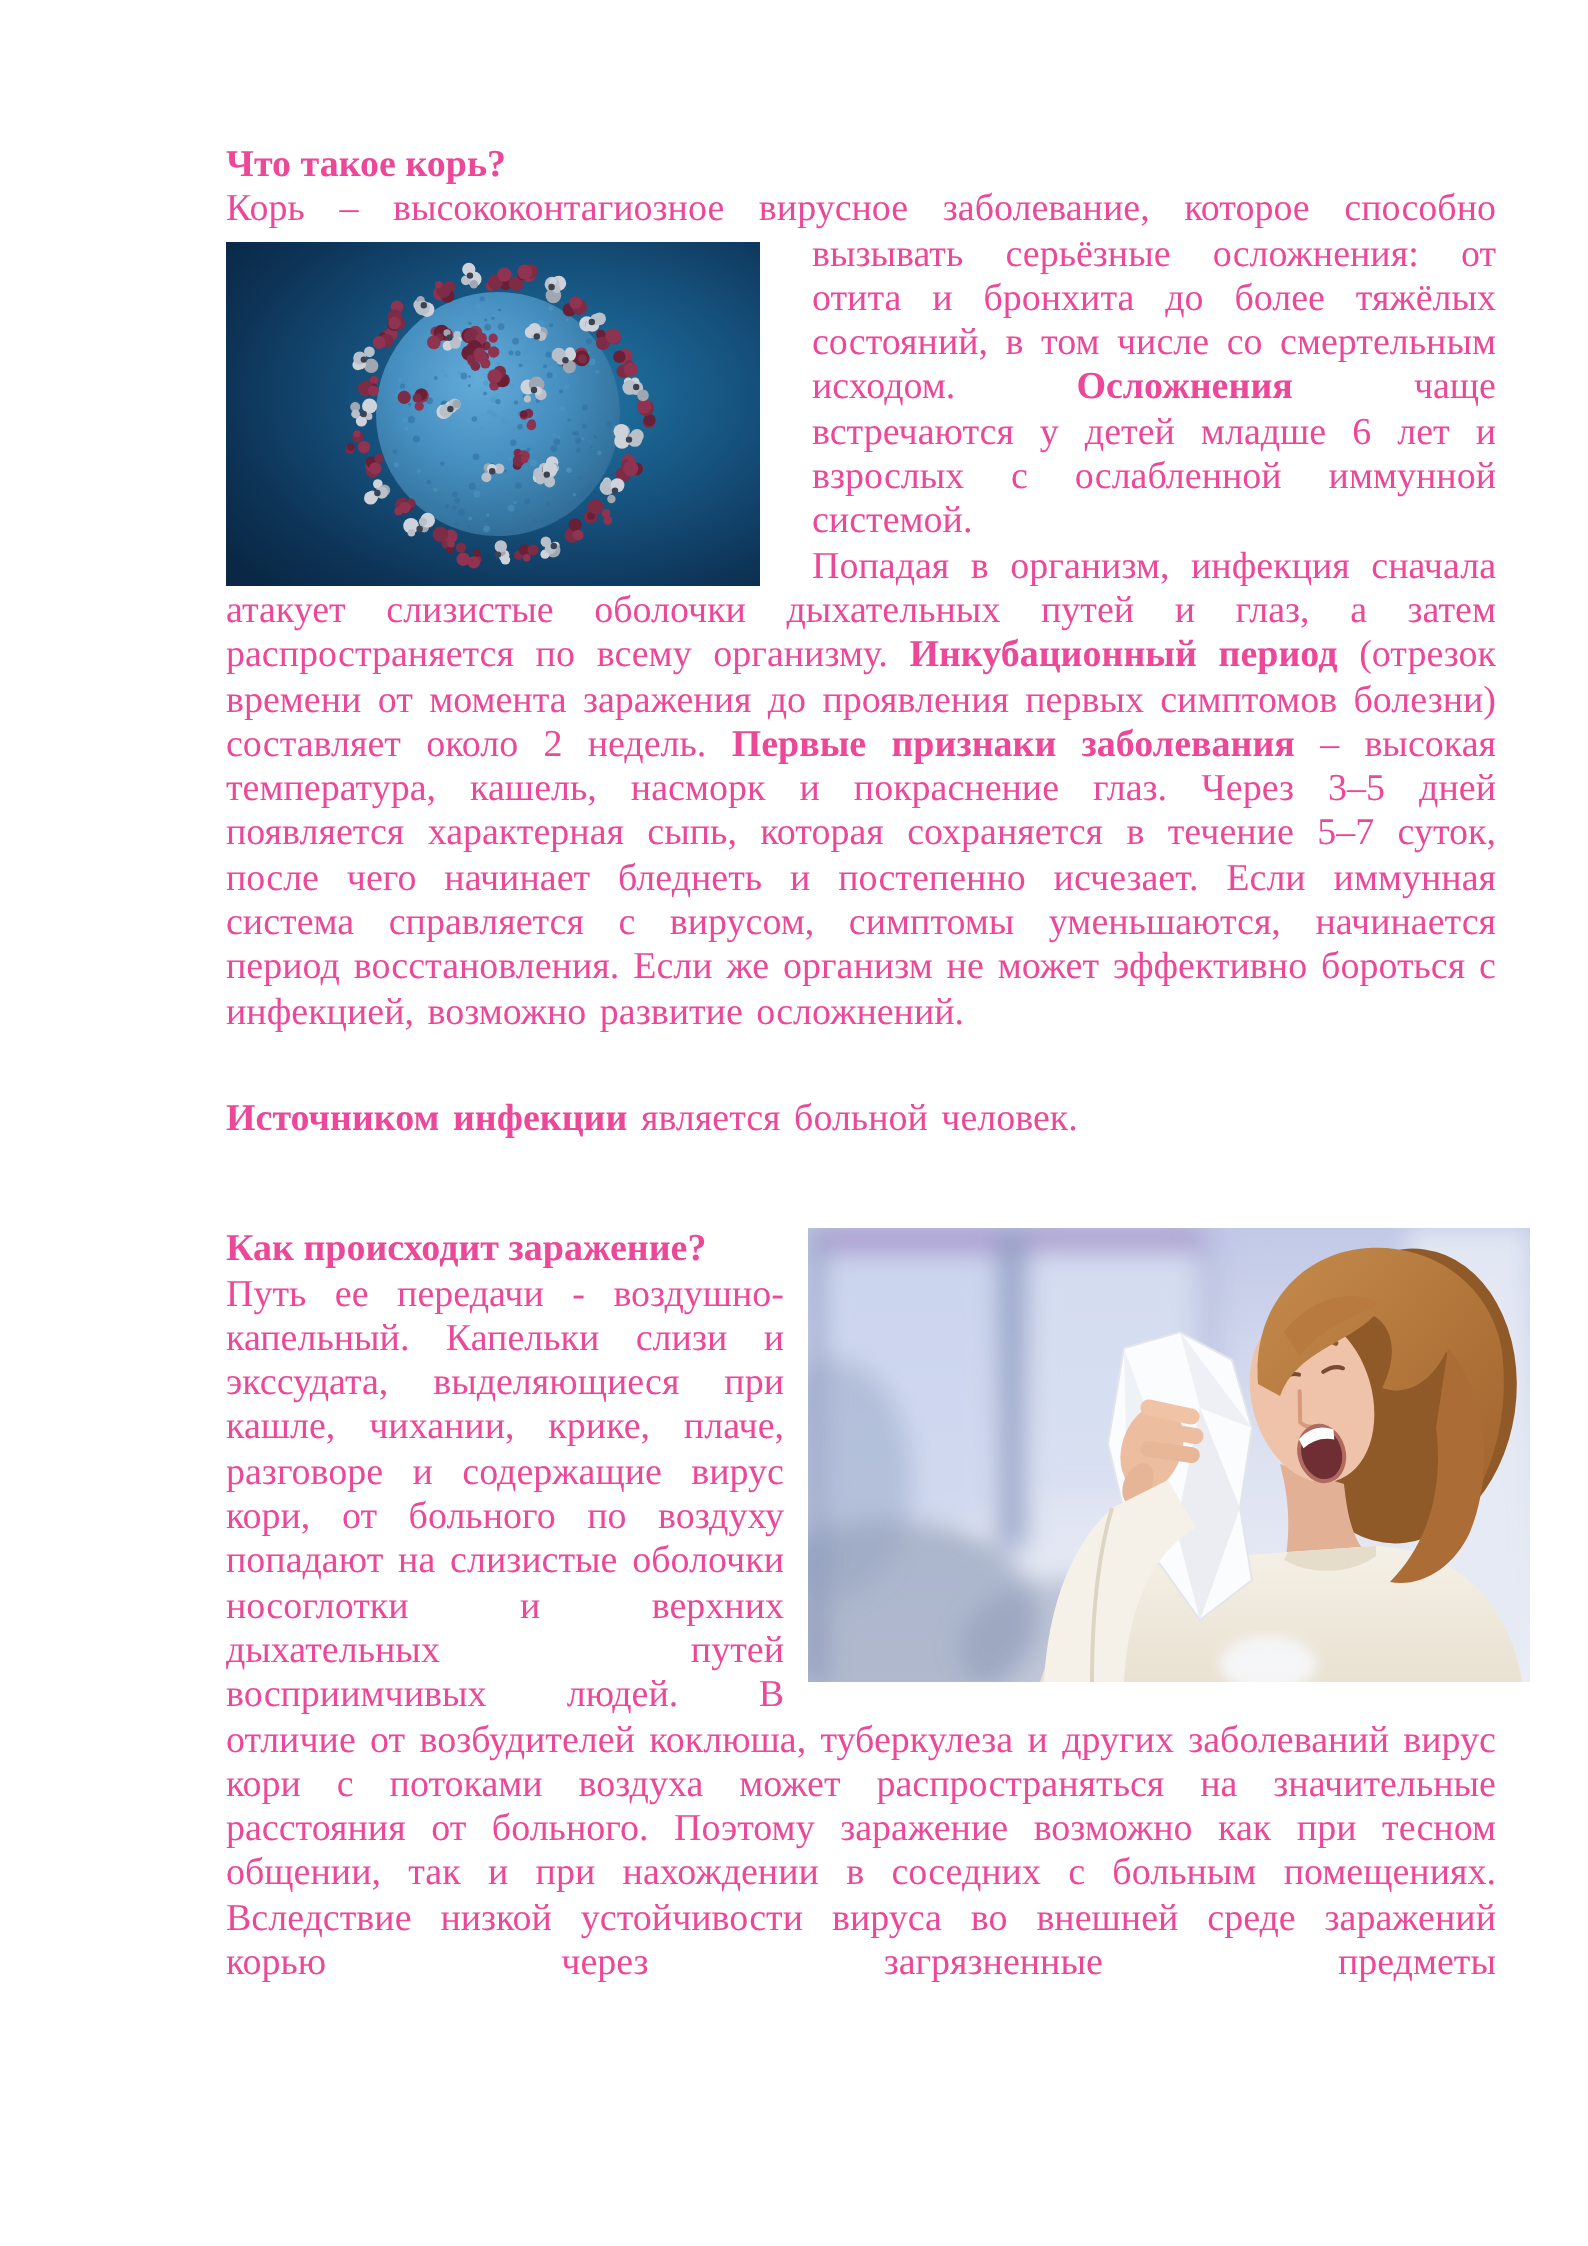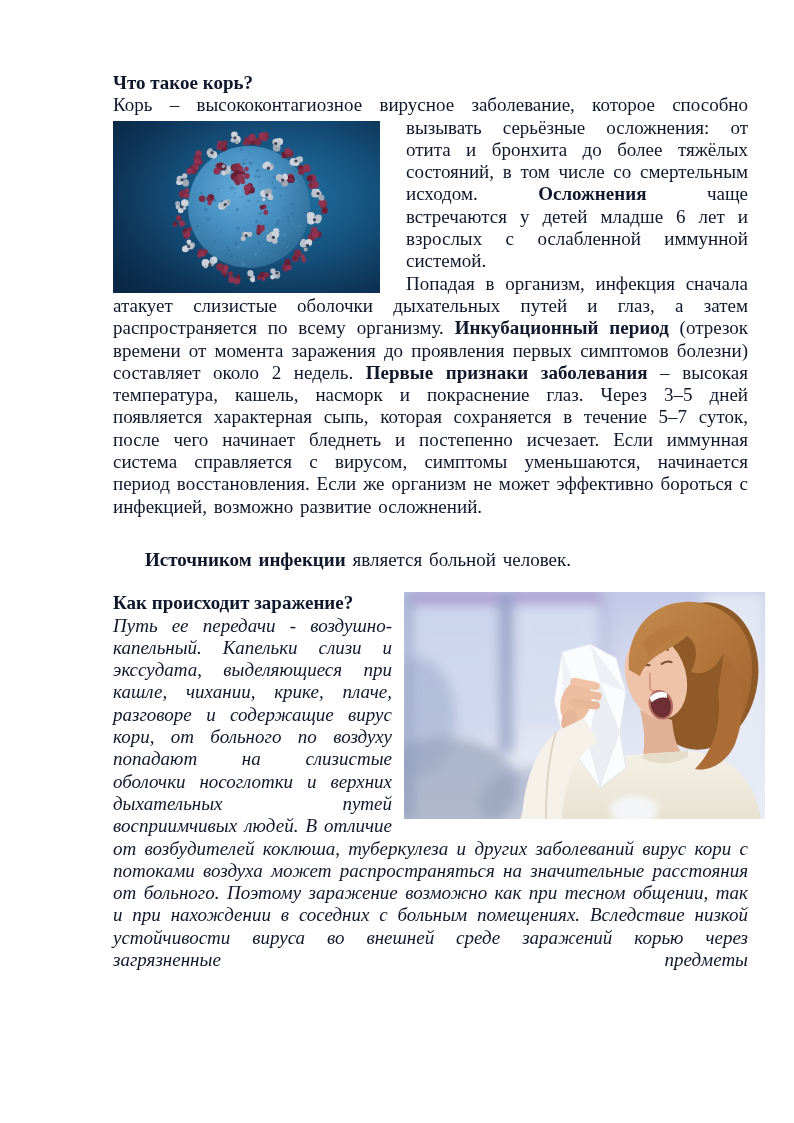--- a/index.html
+++ b/index.html
@@ -6,21 +6,21 @@
   .page{
     position:relative;
     width:794px;height:1123px;
     margin:0 auto;
     background:#ffffff;
     box-sizing:border-box;
     padding:72px 46px 0 113px;
     font-family:"Liberation Serif","DejaVu Serif",serif;
     font-size:19px;
     line-height:22.3px;
-    color:#0f172a;
+    color:#ec4899;
     text-align:justify;
     word-spacing:2px;
     overflow:hidden;
   }
   h2{
     font-size:19px;line-height:22.3px;
     font-weight:bold;margin:0;text-align:left;word-spacing:0;
   }
   p{margin:0;}
   .bi{font-weight:bold;}
@@ -30,23 +30,23 @@
     width:267px;height:172px;
     margin:4px 26px 2px 0;
     display:block;
   }
   .woman-img{
     float:right;
     width:361px;height:227px;
     margin:0 -17px 6px 12px;
     display:block;
   }
-  .sec2{margin-top:31px;margin-left:32px;}
-  .sec3{margin-top:21px;}
-  .last-just{text-align-last:justify;font-style:italic;}
+  .sec2{margin-top:31px;}
+  .sec3{margin-top:43px;}
+  .last-just{text-align-last:justify;}
 </style>
 </head>
 <body>
 
 <div class="page">
 
   <h2>Что такое корь?</h2>
 
   <div class="line-full"><span>Корь – высококонтагиозное вирусное заболевание, которое способно</span></div>
 

